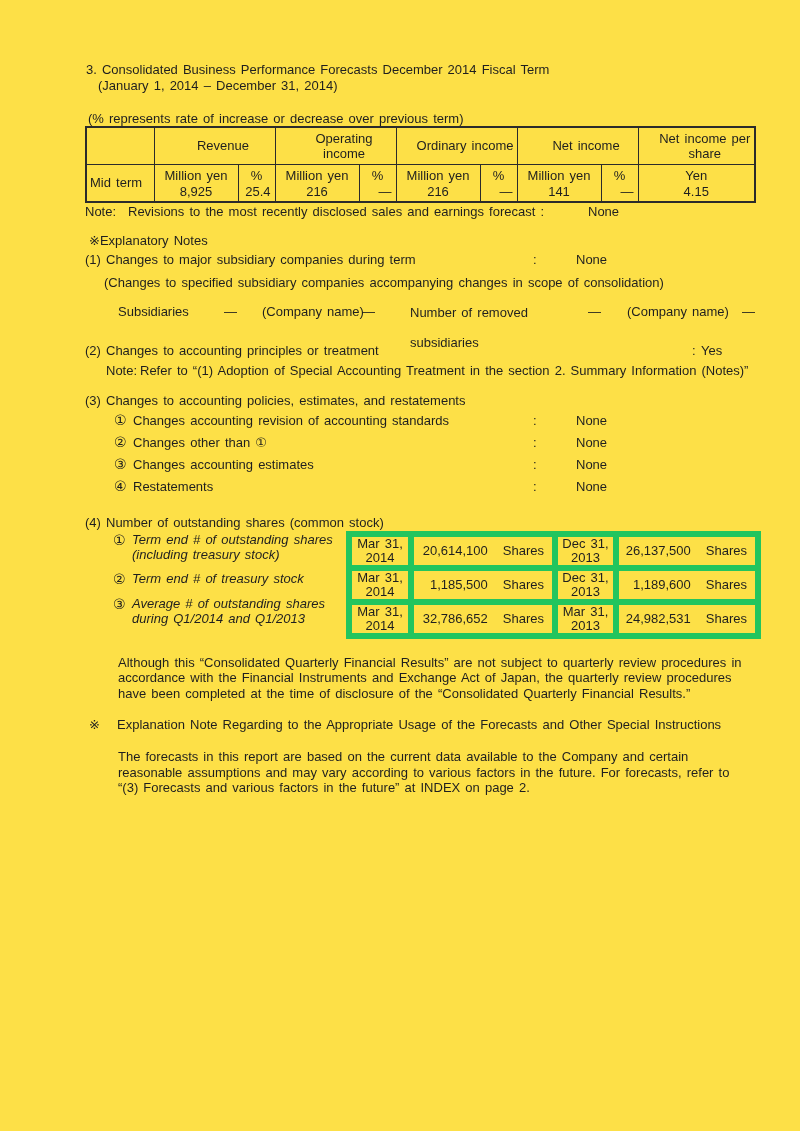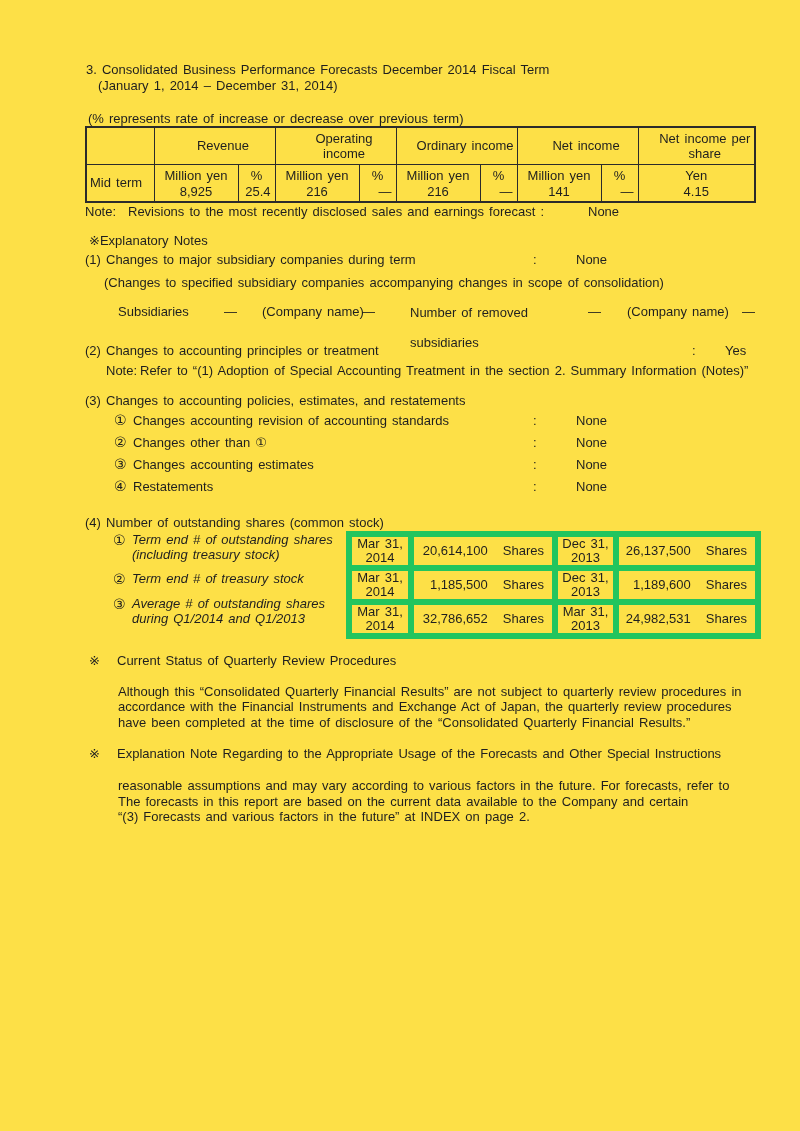--- a/index.html
+++ b/index.html
@@ -41,21 +41,21 @@
   
   .tnote-label { display: inline-block; width: 43px; }
   .abs-vnote { position: absolute; left: 588px; }
 
   
   .sec-no { display: inline-block; width: 21px; }
   .circ { display: inline-block; width: 19px; font-size: 14px; }
   .colon1 { position: absolute; left: 533px; }
   .value1 { position: absolute; left: 576px; }
   .colon2 { position: absolute; left: 692px; }
-  .value2 { position: absolute; left: 725px; }
+  .value2 { position: absolute; left: 701px; }
   .m2label { display: inline-block; width: 34px; }
 
   
   .subsrow { position: relative; height: 30px; }
   .subsrow span, .subsrow div { position: absolute; line-height: 30px; white-space: nowrap; }
   .subsrow .rm { line-height: 14px; top: 1px; }
 
   
   .shares { display: flex; padding-left: 85px; }
   .shares-labels { width: 261px; }
@@ -296,31 +296,28 @@
           <div class="scell">
                 <span>24,982,531</span>
                 <span>Shares</span>
               </div>
         </td>
       </tr>
     </tbody>
       </table>
   </div>
 
-  <div class="row p89 mt14">
-    <span class="xmark">※</span><span>Current Status of Quarterly Review Procedures</span>
-  </div>
   <div class="para mt16">
     <div>Although this “Consolidated Quarterly Financial Results” are not subject to quarterly review procedures in</div>
     <div>accordance with the Financial Instruments and Exchange Act of Japan, the quarterly review procedures</div>
     <div>have been completed at the time of disclosure of the “Consolidated Quarterly Financial Results.”</div>
   </div>
 
   <div class="row p89 mt16">
     <span class="xmark">※</span><span>Explanation Note Regarding to the Appropriate Usage of the Forecasts and Other Special Instructions</span>
   </div>
   <div class="para mt17">
+    <div>The forecasts in this report are based on the current data available to the Company and certain</div>
     <div>reasonable assumptions and may vary according to various factors in the future. For forecasts, refer to</div>
-    <div>The forecasts in this report are based on the current data available to the Company and certain</div>
     <div>“(3) Forecasts and various factors in the future” at INDEX on page 2.</div>
   </div>
 
 </div>
 
 </body></html>

